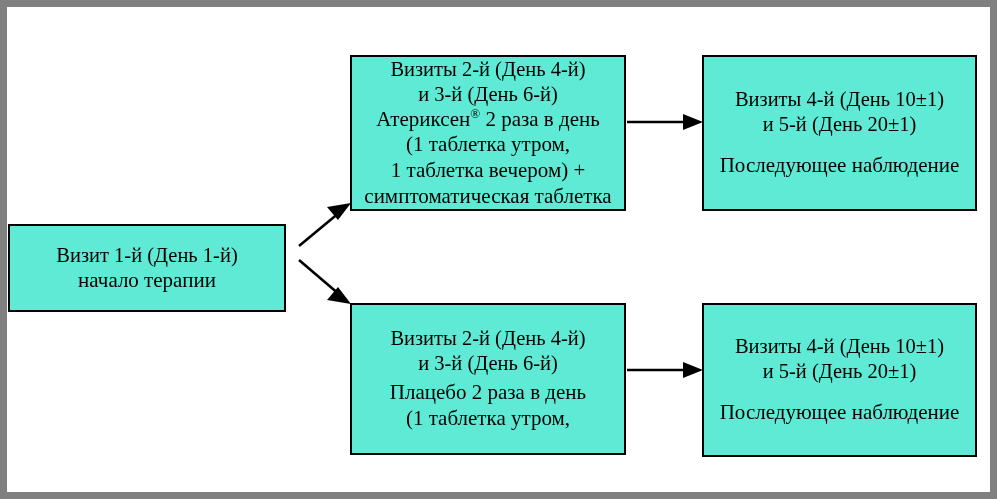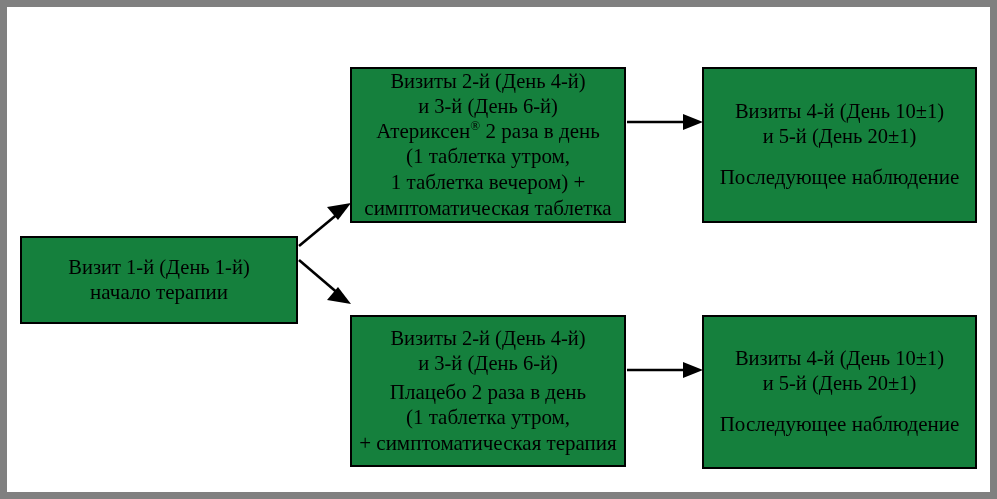--- a/index.html
+++ b/index.html
@@ -22,51 +22,50 @@
   .stage {
     position: absolute;
     left: 0; top: 0;
     width: 983px;
     height: 485px;
   }
   
   .node {
     position: absolute;
     box-sizing: border-box;
-    background: #15803d;
+    background: #5eead4;
     border: 2px solid #000000;
     display: flex;
     flex-direction: column;
     align-items: center;
     justify-content: center;
     text-align: center;
     line-height: 1.18;
     padding: 4px 6px;
-    margin-top: 12px;
   }
   .node .hdr {
     font-size: 20.5px;
     line-height: 1.22;
     white-space: nowrap;
   }
   .node .sub {
     font-size: 21px;
     line-height: 1.22;
     white-space: nowrap;
   }
   .gap-sm { height: 4px; }
   .gap-md { height: 16px; }
   sup.reg {
     font-size: 0.62em;
     vertical-align: super;
     line-height: 0;
   }
 
   
-  #node-visit1   { left: 13px;  top: 217px; width: 278px; height: 88px; }
+  #node-visit1   { left: 1px;  top: 217px; width: 278px; height: 88px; }
   #node-arm-a    { left: 343px; top: 48px;  width: 276px; height: 156px; }
   #node-fup-a    { left: 695px; top: 48px;  width: 275px; height: 156px; }
   #node-arm-b    { left: 343px; top: 296px; width: 276px; height: 152px; }
   #node-fup-b    { left: 695px; top: 296px; width: 275px; height: 154px; }
 
   
   #connectors {
     position: absolute;
     left: 0; top: 0;
     width: 983px;
@@ -126,21 +125,20 @@
       <div class="gap-md"></div>
       <div class="sub">Последующее наблюдение</div>
     </div>
 
     <div class="node" id="node-arm-b">
       <div class="hdr">Визиты 2-й (День 4-й)</div>
       <div class="hdr">и 3-й (День 6-й)</div>
       <div class="gap-sm"></div>
       <div class="sub">Плацебо 2 раза в день</div>
       <div class="sub">(1 таблетка утром,</div>
-      <div class="sub">+ симптоматическая терапия</div>
     </div>
 
     <div class="node" id="node-fup-b">
       <div class="hdr">Визиты 4-й (День 10±1)</div>
       <div class="hdr">и 5-й (День 20±1)</div>
       <div class="gap-md"></div>
       <div class="sub">Последующее наблюдение</div>
     </div>
 
   </div>

